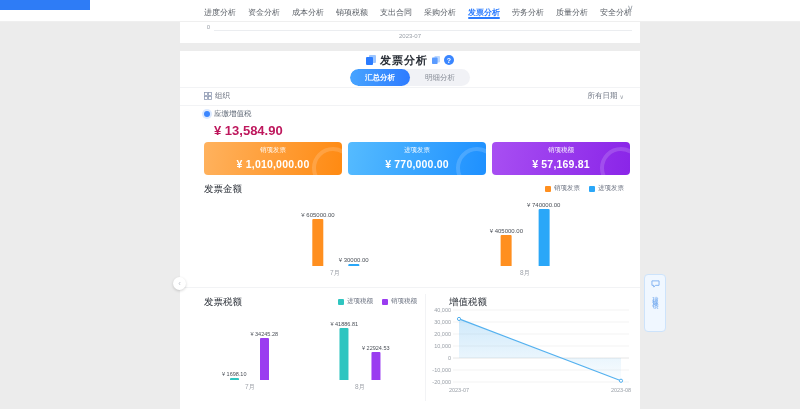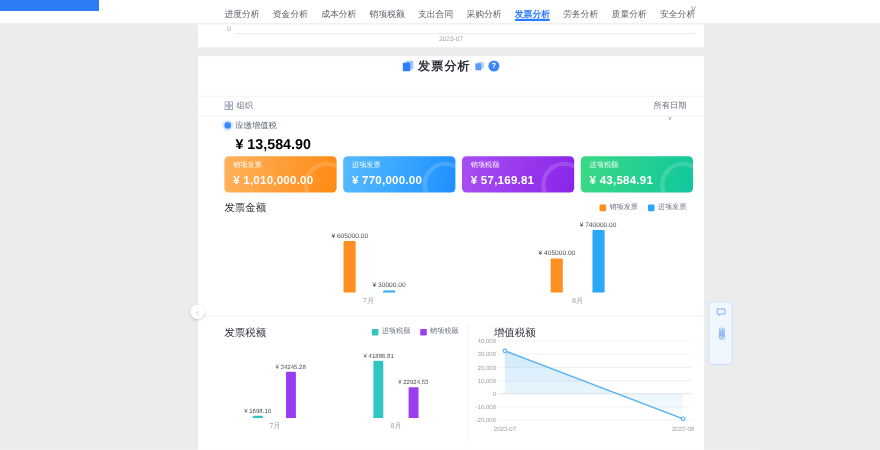--- a/index.html
+++ b/index.html
@@ -34,32 +34,32 @@
   .seg { display:flex; background:#f1f2f6; border-radius:9px; height:17px; overflow:hidden; }
   .seg-item { width:60px; height:17px; line-height:17px; text-align:center; font-size:7.5px; color:#8a8f99; cursor:pointer; border-radius:9px; }
   .seg-item.active { background:linear-gradient(90deg,#47a4ff,#2e7bff); color:#fff; font-weight:bold; }
 
   .divider { position:absolute; left:0; right:0; height:1px; background:#f2f3f5; }
   .div1 { top:65px; } .div2 { top:83px; } .div3 { top:265px; }
 
   
   .filter-row { position:absolute; left:0; right:0; top:66px; height:17px; }
   .org-filter { position:absolute; left:24px; top:3px; display:flex; align-items:center; gap:3px; font-size:7.5px; color:#6b7280; cursor:pointer; }
-  .date-filter { position:absolute; right:16px; top:3px; display:flex; align-items:center; gap:2px; font-size:7.5px; color:#6b7280; cursor:pointer;flex-direction:column; }
+  .date-filter { position:absolute; right:16px; top:3px; display:flex; align-items:center; gap:2px; font-size:7.5px; color:#6b7280; cursor:pointer; }
   .caret { font-size:6px; color:#9aa0a8; }
 
   
   .kpi { position:absolute; left:24px; top:87px; }
   .kpi-label-row { display:flex; align-items:center; gap:4px;font-family:Liberation Serif, serif; }
   .kpi-dot { width:6px; height:6px; border-radius:50%; background:#3a86ff; box-shadow:0 0 0 2px rgba(58,134,255,.18); }
   .kpi-label { font-size:7.5px; color:#5a6472; }
-  .kpi-value { margin:4px 0 0 10px; font-size:13px; font-weight:bold; color:#000000; }
-
-  
-  .cards-row { position:absolute; left:24px; right:10px; top:120px; height:33px; display:flex; gap:6px; }
+  .kpi-value { margin:4px 0 0 10px; font-size:13px; font-weight:bold; color:#be185d; }
+
+  
+  .cards-row { position:absolute; left:24px; right:10px; top:120px; height:33px; display:flex; gap:6px;text-align:center; }
   .s-card { flex:1; border-radius:4px; padding:4px 8px; color:#fff; position:relative; overflow:hidden; }
   .s-card::after { content:""; position:absolute; right:-12px; bottom:-14px; width:34px; height:34px; border-radius:50%; border:4px solid rgba(255,255,255,.16); }
   .s-card .lab { font-size:6.5px; opacity:.95; }
   .s-card .val { font-size:10.5px; font-weight:bold; margin-top:3px; letter-spacing:.2px; }
 
   
   .chart-title { font-size:9.5px; font-weight:normal; color:#2b3038; }
   .c1-head { position:absolute; left:24px; top:161px; }
   .c1-legend { position:absolute; right:16px; top:162px; }
   .legend { display:flex; gap:9px; }
@@ -131,20 +131,26 @@
       <rect x="0" y="2" width="7" height="8" rx="1" fill="#2b7cff"></rect>
     </svg>
     <span class="page-title">发票分析</span>
     <svg width="8" height="8" viewBox="0 0 10 10">
       <rect x="3" y="0" width="7" height="8" rx="1" fill="#bcd8ff"></rect>
       <rect x="0" y="2" width="7" height="8" rx="1" fill="#5a9bff"></rect>
     </svg>
     <span class="help-circle">?</span>
   </div>
 
+  <div class="seg-wrap">
+    <div class="seg">
+        <span class="seg-item active">汇总分析</span>
+        <span class="seg-item">明细分析</span>
+      </div>
+  </div>
 
   <div class="divider div1"></div>
 
   <div class="filter-row">
     <div class="org-filter">
       <svg width="8" height="8" viewBox="0 0 8 8">
         <rect x="0.5" y="0.5" width="3" height="3" fill="none" stroke="#8f9bb3" stroke-width="0.8"></rect>
         <rect x="4.5" y="0.5" width="3" height="3" fill="none" stroke="#8f9bb3" stroke-width="0.8"></rect>
         <rect x="0.5" y="4.5" width="3" height="3" fill="none" stroke="#8f9bb3" stroke-width="0.8"></rect>
         <rect x="4.5" y="4.5" width="3" height="3" fill="none" stroke="#8f9bb3" stroke-width="0.8"></rect>
@@ -172,24 +178,20 @@
         <div class="lab">销项发票</div>
         <div class="val">¥ 1,010,000.00</div>
       </div>
       <div class="s-card" style="background: linear-gradient(100deg, rgb(85, 187, 255), rgb(30, 144, 255));">
         <div class="lab">进项发票</div>
         <div class="val">¥ 770,000.00</div>
       </div>
       <div class="s-card" style="background: linear-gradient(100deg, rgb(168, 79, 242), rgb(138, 37, 232));">
         <div class="lab">销项税额</div>
         <div class="val">¥ 57,169.81</div>
-      </div>
-      <div class="s-card" style="background: linear-gradient(100deg, rgb(59, 217, 131), rgb(16, 199, 158));">
-        <div class="lab">进项税额</div>
-        <div class="val">¥ 43,584.91</div>
       </div>
     </div>
 
   <div class="c1-head chart-title">发票金额</div>
   <div class="c1-legend legend">
       <span class="lg-item">
         <span class="lg-mark" style="background: rgb(255, 143, 31);"></span>
         <span>销项发票</span>
       </span>
       <span class="lg-item">

